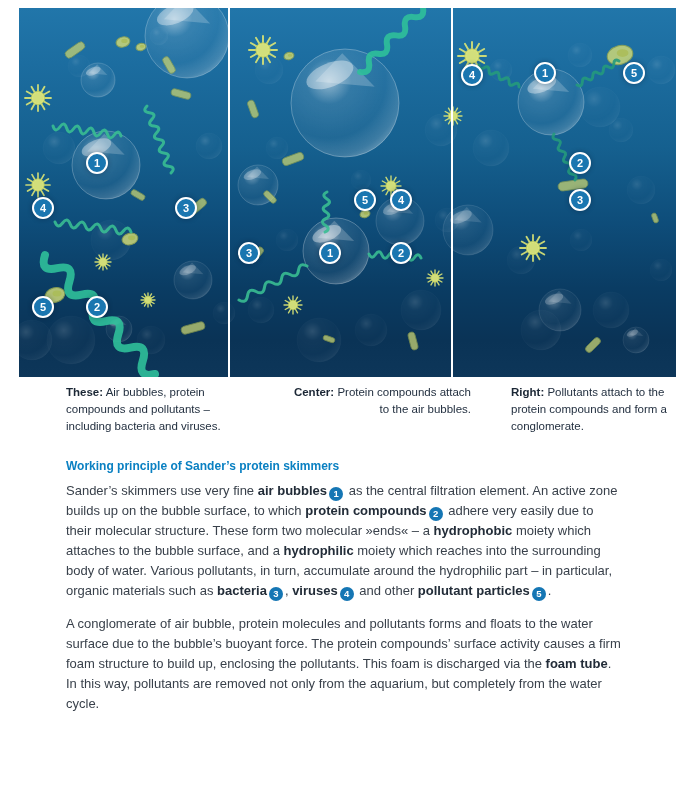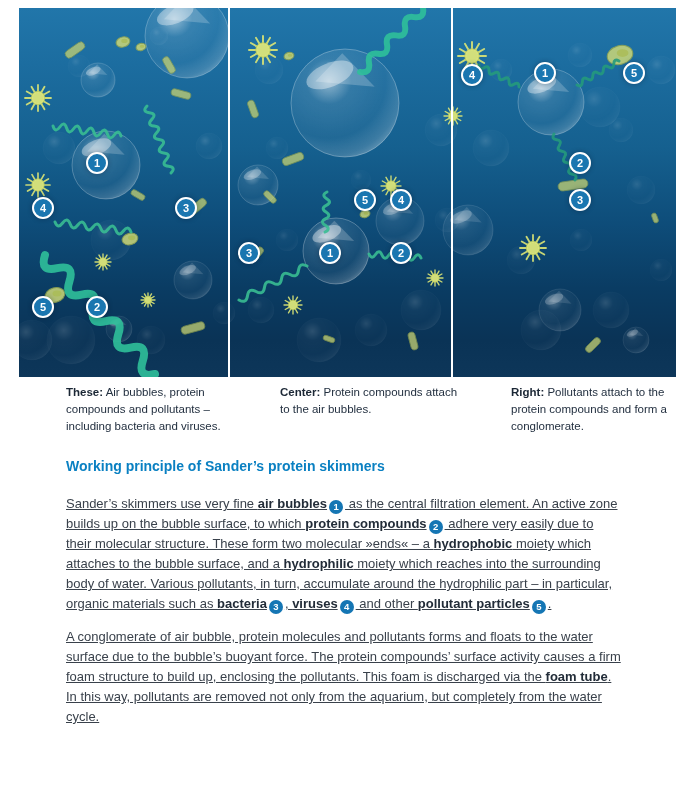--- a/index.html
+++ b/index.html
@@ -21,25 +21,25 @@
     position:absolute;width:22px;height:22px;border-radius:50%;
     background:#1a76b0;border:2px solid #ffffff;box-sizing:border-box;
     color:#ffffff;font-size:11px;font-weight:bold;
     display:flex;align-items:center;justify-content:center;
     box-shadow:0 0 5px rgba(0,20,40,.35);
   }
   .captions{position:absolute;top:384px;left:0;width:676px;height:60px;}
   .caption{position:absolute;font-size:11.5px;line-height:17px;color:#233040;}
   .caption b{font-weight:bold;color:#1b2735;}
   .caption.c1{left:66px;width:190px;}
-  .caption.c2{left:280px;width:185px;}
+  .caption.c2{left:286px;width:185px;text-align:right;}
   .caption.c3{left:475px;width:165px;margin-left:36px;}
   .article{position:absolute;left:66px;top:457px;width:556px;}
-  .heading{font-size:14px;line-height:18px;font-weight:bold;color:#0a80c2;margin:0 0 19px 0;}
-  .para{font-size:13px;line-height:20px;color:#39414b;margin:0 0 13px 0;text-decoration:underline;}
+  .heading{font-size:12px;line-height:18px;font-weight:bold;color:#0a80c2;margin:0 0 6px 0;}
+  .para{font-size:13px;line-height:20px;color:#39414b;margin:0 0 13px 0;}
   .para .b{font-weight:bold;color:#222c38;}
   .badge{
     display:inline-flex;width:14px;height:14px;border-radius:50%;
     background:#1576b4;color:#fff;font-size:9.5px;font-weight:bold;
     align-items:center;justify-content:center;vertical-align:-2px;margin:0 2px;
   }
 </style>
 </head>
 <body>
 

